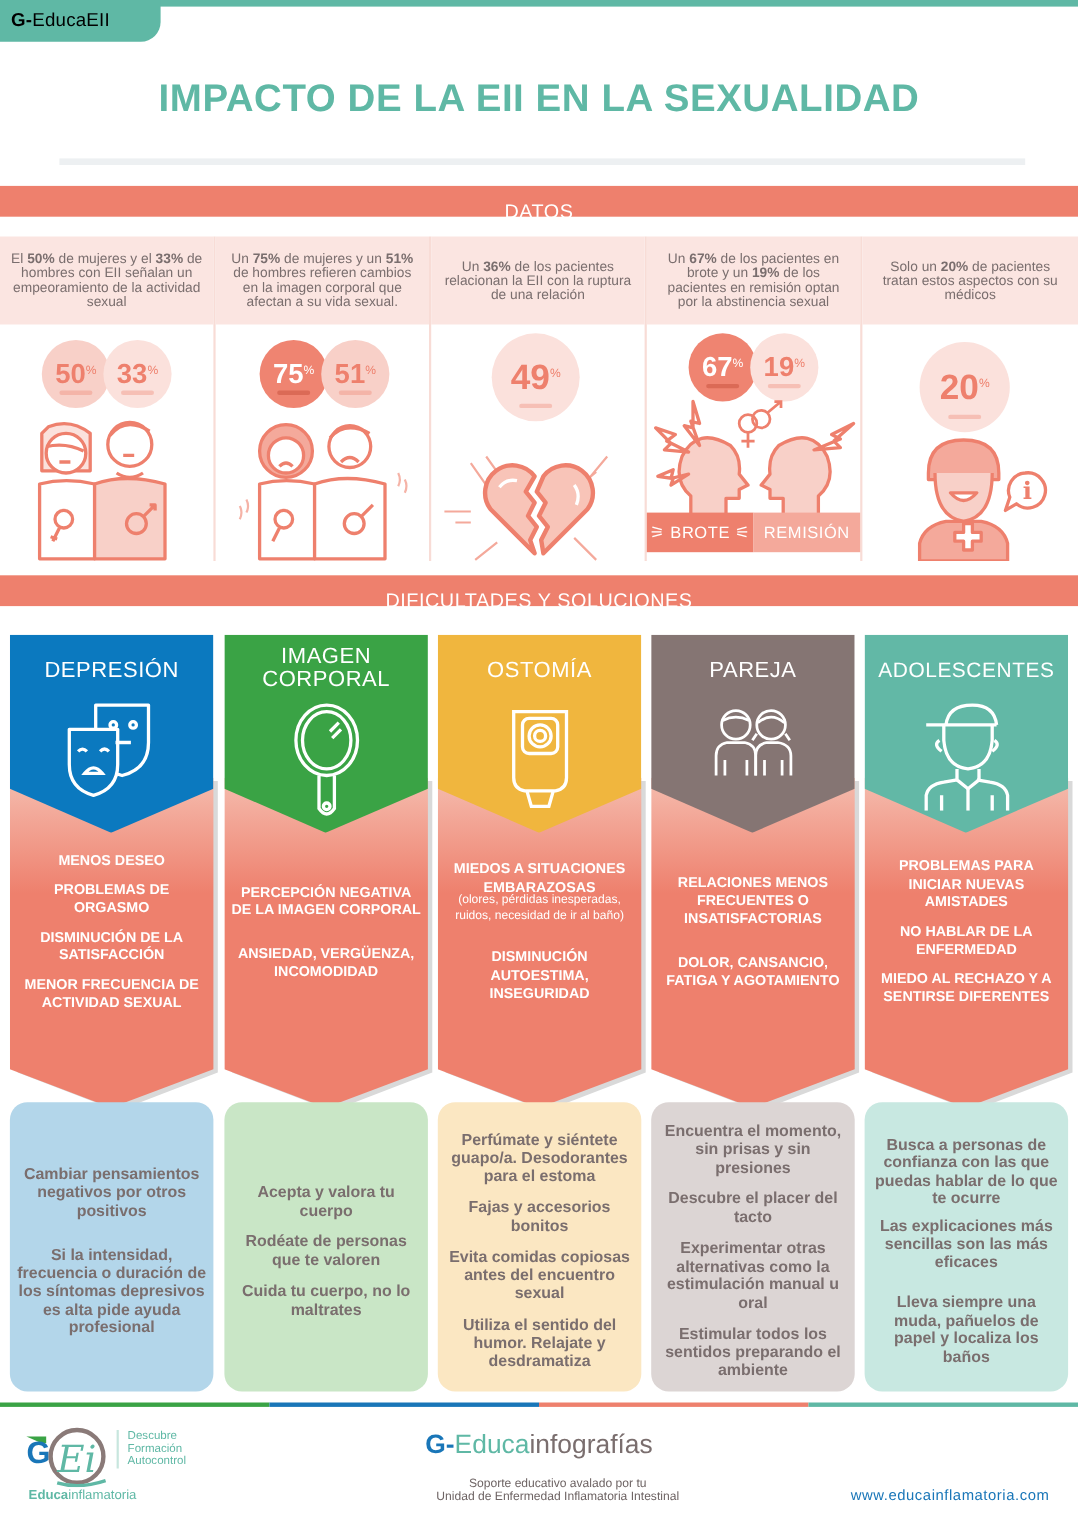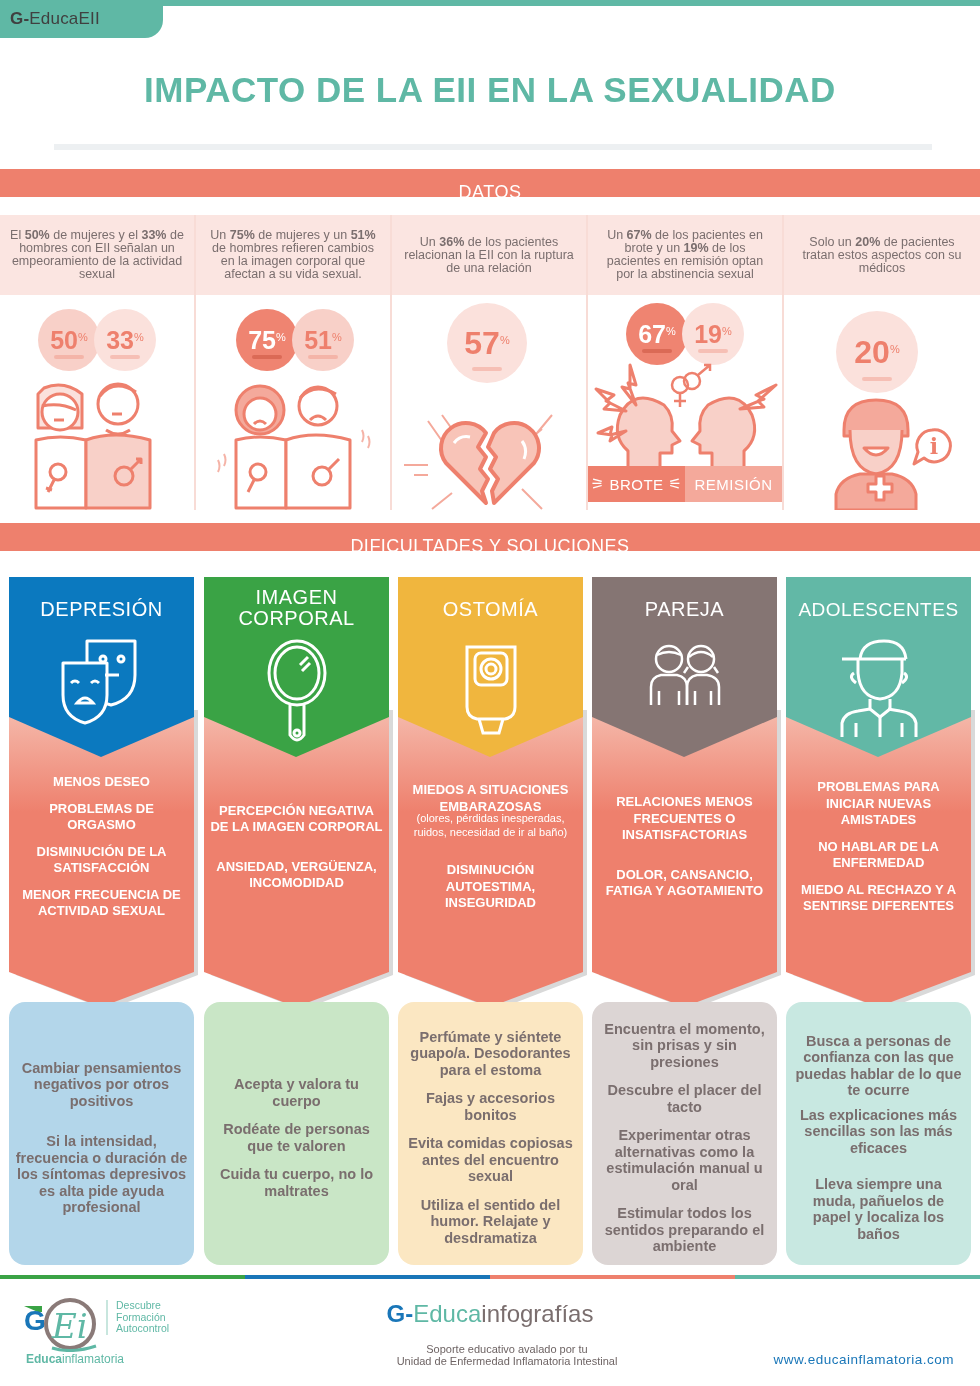--- a/index.html
+++ b/index.html
@@ -1,18 +1,18 @@
 <!DOCTYPE html>
 <html><head>
 <meta charset="utf-8">
 <style>
   * { box-sizing: border-box; margin: 0; padding: 0; }
   body { width: 980px; height: 1386px; background: #ffffff; font-family: "Liberation Sans", sans-serif; position: relative; overflow: hidden; color: #7a6e6e; }
   .topbar { position: absolute; left: 0; top: 0; width: 980px; height: 6px; background: #5fb8a5; }
-  .brand-tab { position: absolute; left: 0; top: 0; width: 163px; height: 38px; background: #5fb8a5; border-bottom-right-radius: 18px; color: #404040; font-size: 17px; padding: 9px 0 0 10px; letter-spacing: 0.2px; }
+  .brand-tab { position: absolute; left: 0; top: 0; width: 146px; height: 38px; background: #5fb8a5; border-bottom-right-radius: 18px; color: #000000; font-size: 17px; padding: 9px 0 0 10px; letter-spacing: 0.2px; }
   .brand-tab b { font-weight: 700; }
   .main-title { position: absolute; left: 0; top: 70px; width: 980px; text-align: center; color: #5fb8a5; font-weight: 700; font-size: 35px; letter-spacing: 0.5px; }
   .title-rule { position: absolute; left: 54px; top: 144px; width: 878px; height: 6px; background: #edf0f2; }
 
   .section-band { position: absolute; left: 0; width: 980px; height: 28px; background: #ee806d; color: #fff; text-align: center; font-size: 18px; line-height: 46px; letter-spacing: 0.5px; }
 
   .datos-grid { position: absolute; left: 0; top: 215px; width: 980px; height: 295px; display: flex; }
   .datos-col { width: 196px; border-right: 2px solid #f8dcd6; position: relative; }
   .datos-col:last-child { border-right: none; }
   .datos-text { height: 80px; background: #fbe5e1; display: flex; align-items: center; justify-content: center; text-align: center; font-size: 12.5px; line-height: 13px; color: #7a6e6e; padding: 0 10px; }
@@ -141,21 +141,21 @@
       </svg>
     </div>
   </div>
 
   <div class="datos-col">
     <div class="datos-text">
         <div><span>Un </span><b>36%</b><span> de los pacientes relacionan la EII con la ruptura de una relación</span></div>
       </div>
     <div class="datos-art">
       <div class="pct-circle pct-light" style="left:55px;top:8px;width:80px;height:80px;font-size:32px">
-          <span>57</span>
+          <span>49</span>
           <sup>%</sup>
           <div class="bar"></div>
         </div>
       <svg width="196" height="130" viewBox="0 0 196 130" style="position:absolute;left:0;top:90px">
         <g stroke="#f4a99b" stroke-width="2" fill="none">
           <path d="M36 36 l14 20 M50 30 l10 14"></path>
           <path d="M12 80 h24 M22 90 h14"></path>
           <path d="M160 30 l-20 24 M150 44 l-12 10"></path>
           <path d="M40 124 l20 -16 M150 124 l-20 -20"></path>
         </g>

